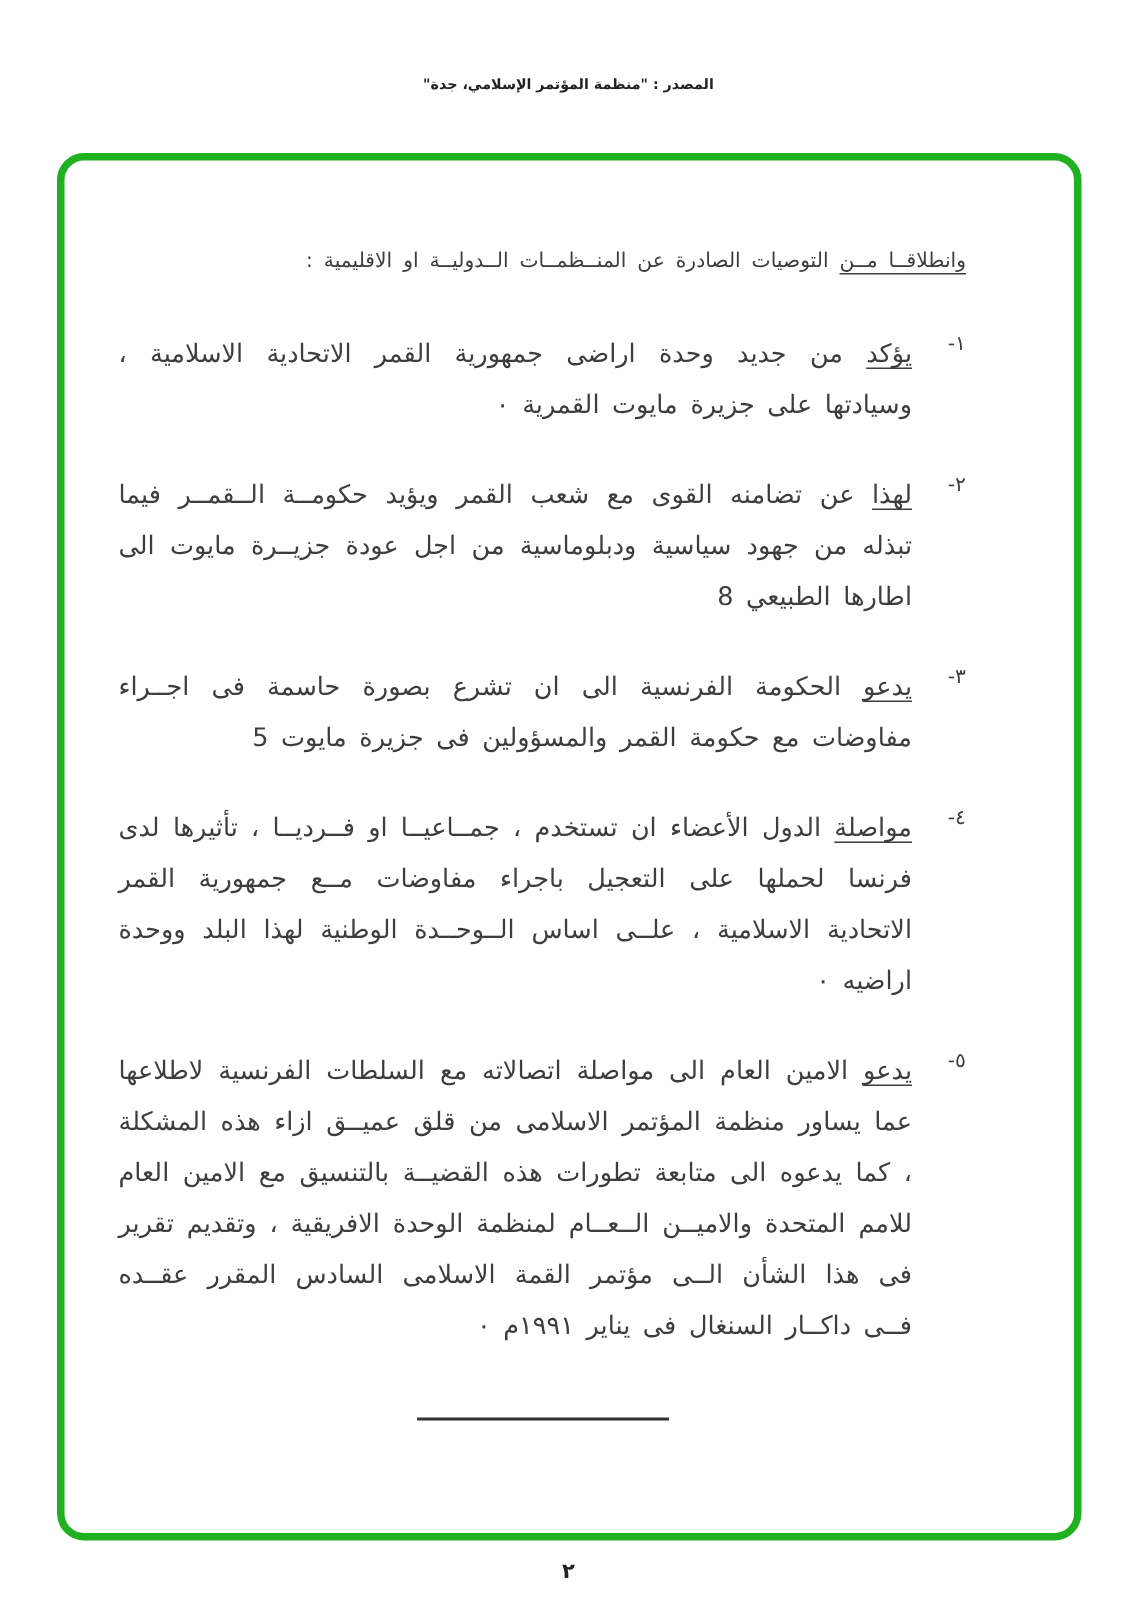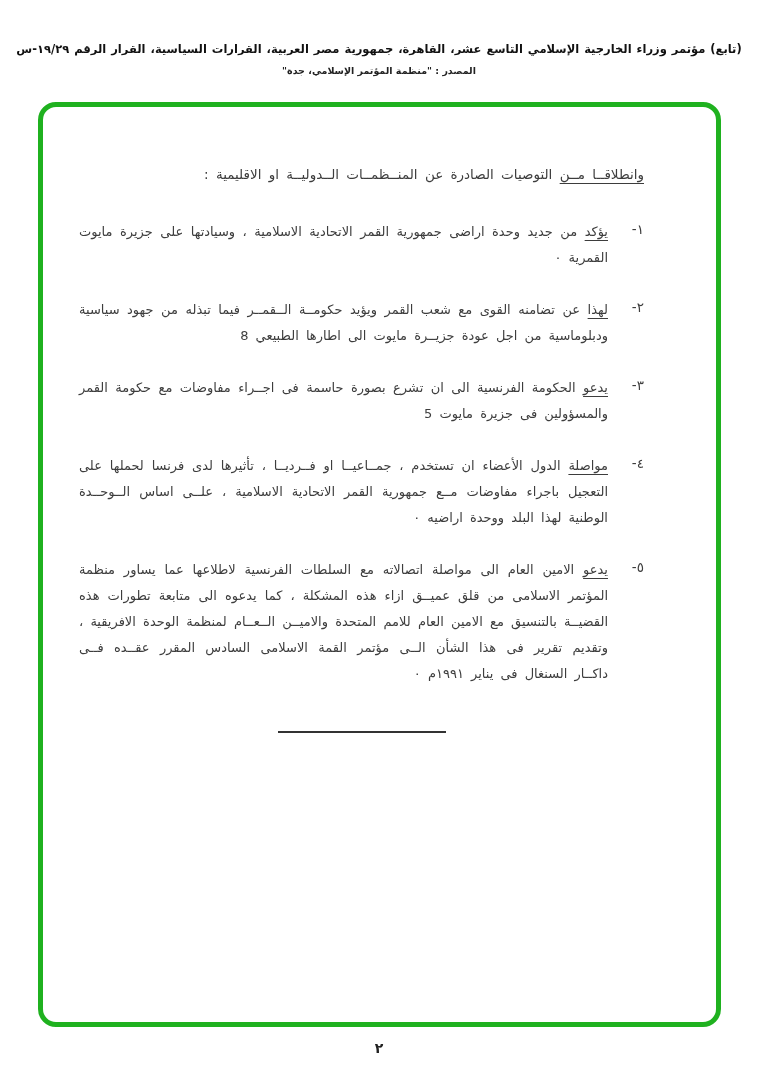--- a/index.html
+++ b/index.html
@@ -59,21 +59,21 @@
       margin-bottom: 26px;
     }
     .item .num {
       flex: 0 0 36px;
       width: 36px;
       font-size: 13.5px;
       padding-top: 2px;
     }
     .item .itext {
       flex: 1;
-      font-size: 13px;
+      font-size: 17px;
       line-height: 2.0;
       text-align: justify;
       word-spacing: 3px;
     }
     .sig-line {
       width: 168px;
       border-top: 2px solid #333;
       margin: 44px auto 0 auto;
     }
     .page-num {
@@ -83,21 +83,20 @@
       text-align: center;
       font-size: 14px;
       font-weight: bold;
       color: #222;
     }
   </style>
 </head>
 <body>
 
 <header class="doc-header">
-  <div class="h1">(تابع) مؤتمر وزراء الخارجية الإسلامي التاسع عشر، القاهرة، جمهورية مصر العربية، القرارات السياسية، القرار الرقم ١٩/٢٩-س</div>
   <div class="h2">المصدر :  "منظمة المؤتمر الإسلامي، جدة"</div>
 </header>
 
 <div class="frame">
   <div class="content">
 
     <p class="intro"><span class="lead">وانطلاقــا مــن</span><span> التوصيات الصادرة عن المنــظمــات الــدوليــة او الاقليمية :</span></p>
 
     <div class="item">
       <span class="num">١-</span>

